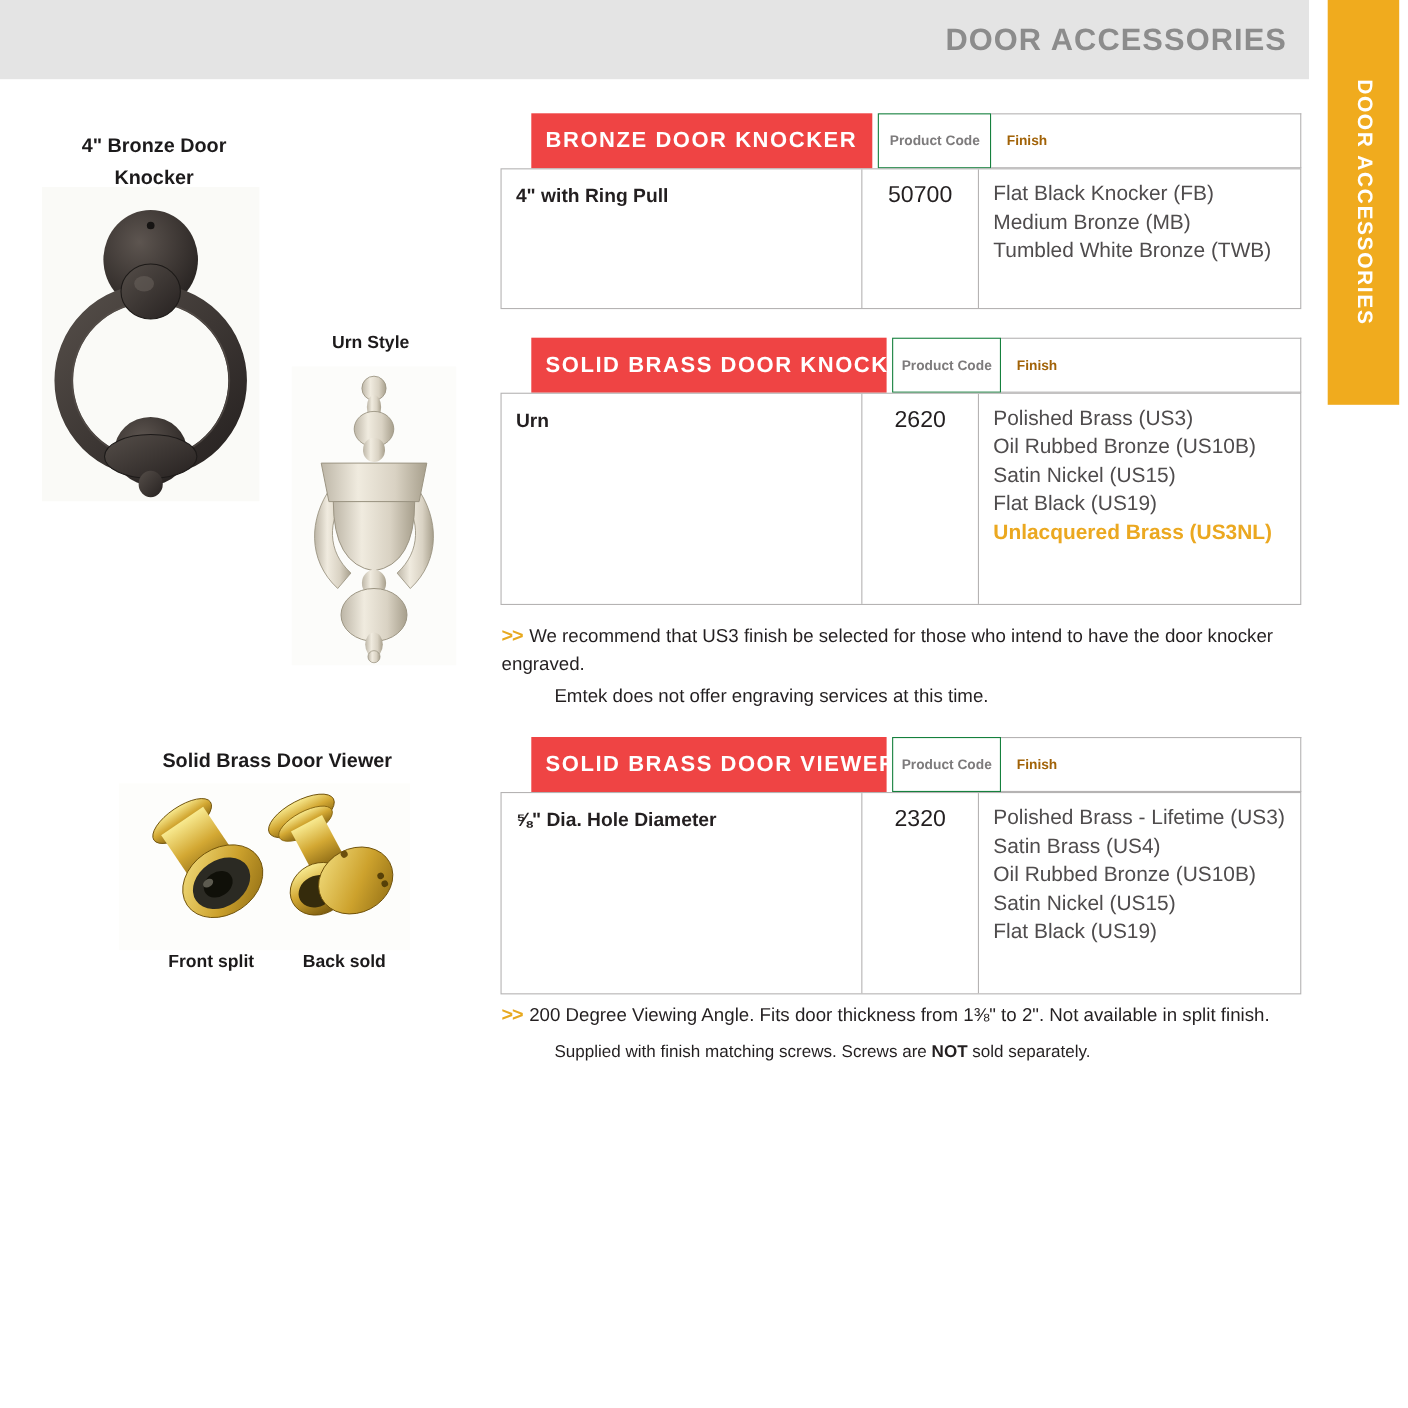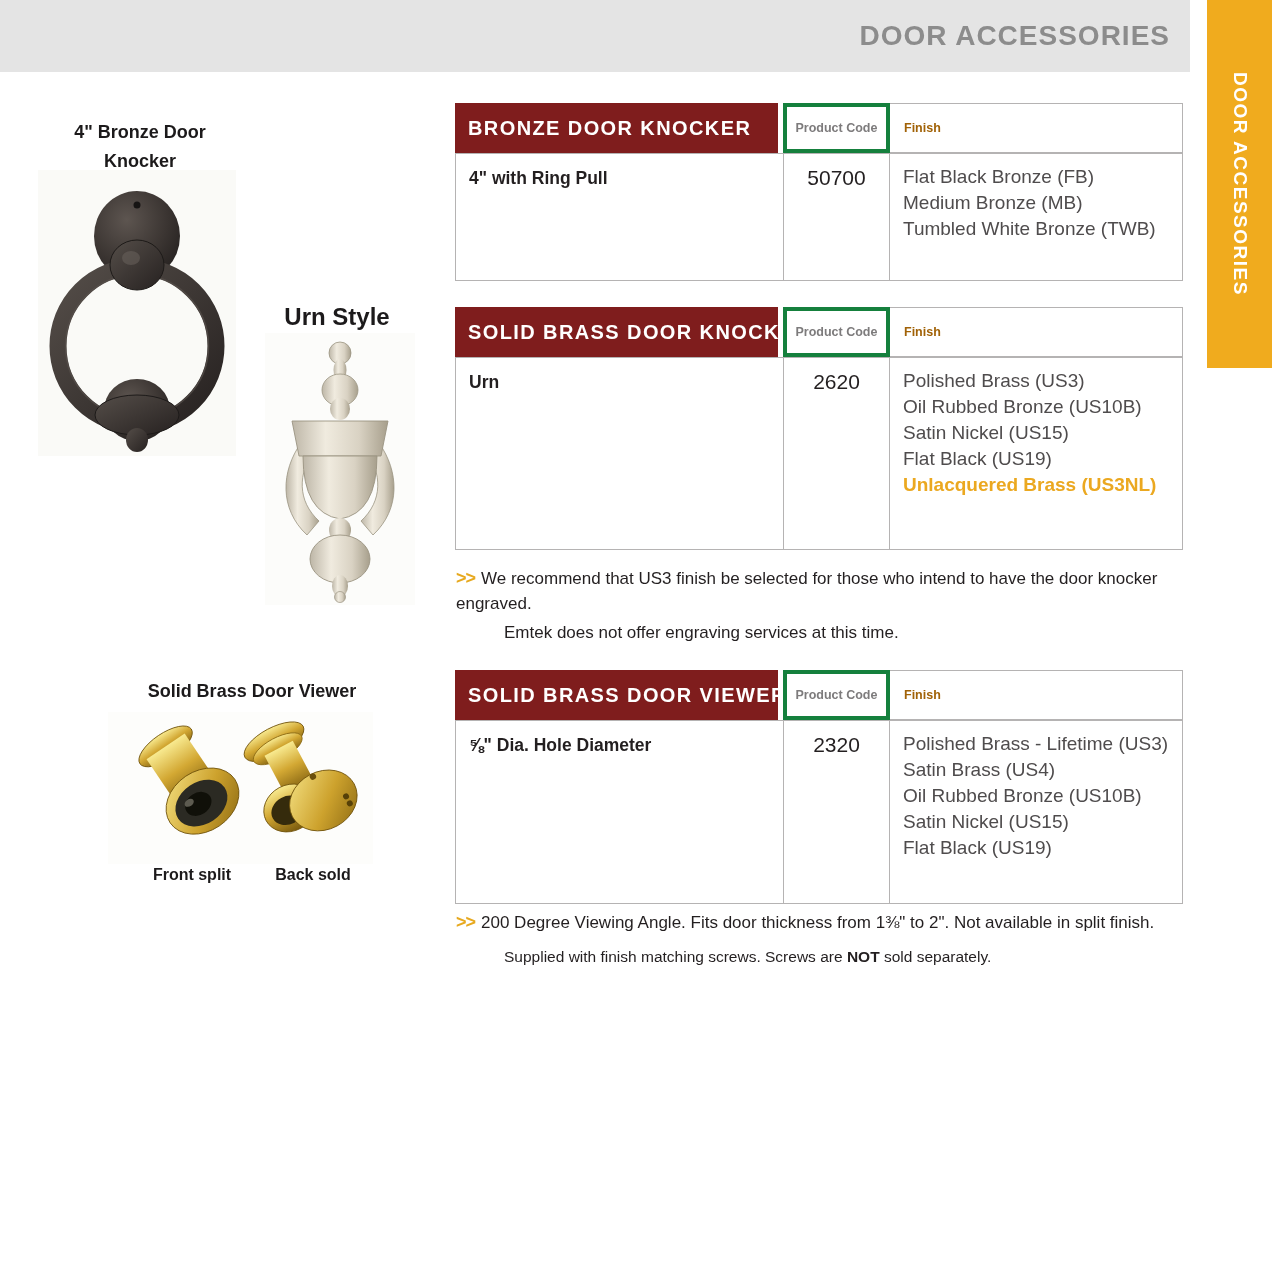--- a/index.html
+++ b/index.html
@@ -29,46 +29,46 @@
   }
   .side-tab-label {
     writing-mode:vertical-rl; margin-top:72px;
     color:#ffffff; font-weight:bold; font-size:19px; letter-spacing:1.5px;
     white-space:nowrap;
   }
 
   
   .product-label { position:absolute; font-weight:bold; color:#1c1a1b; text-align:center; }
   .lbl-bronze { left:30px; top:118px; width:220px; font-size:18px; line-height:29px; }
-  .lbl-urn    { left:267px; top:303px; width:140px; font-size:24px; }
+  .lbl-urn    { left:267px; top:303px; width:140px; font-size:16px; }
   .lbl-viewer { left:97px; top:681px; width:310px; font-size:18px; }
   .caption { position:absolute; top:866px; width:110px; text-align:center; font-weight:bold; font-size:16px; color:#1c1a1b; }
   .cap-front { left:137px; }
   .cap-back  { left:258px; }
 
   .photo { position:absolute; }
   .photo svg { display:block; width:100%; height:100%; }
   .ph-knocker { left:38px;  top:170px; width:198px; height:286px; }
   .ph-urn     { left:265px; top:333px; width:150px; height:272px; }
   .ph-viewer  { left:108px; top:712px; width:265px; height:152px; }
 
   
   .tbl { position:absolute; left:455px; width:728px; display:flex; flex-direction:column; }
   .tbl-1 { top:103px; height:178px; }
   .tbl-2 { top:307px; height:243px; }
   .tbl-3 { top:670px; height:234px; }
 
   .hrow { display:flex; height:50px; flex:0 0 50px; }
   .title-block {
-    width:323px; margin-right:5px; background:#7f1d1d; color:#ffffff;
+    width:323px; margin-right:5px; background:#ef4444; color:#ffffff;
     display:flex; align-items:center; padding-left:13px;
-    font-size:20px; font-weight:bold; letter-spacing:1.4px; white-space:nowrap;
+    font-size:20px; font-weight:bold; letter-spacing:1.4px; white-space:nowrap;margin-left:28px;
   }
   .hcode {
-    width:107px; border:4px solid #15803d;
+    width:107px; border:1px solid #15803d;
     display:flex; align-items:center; justify-content:center;
     font-size:12.5px; font-weight:bold; color:#7d7b7c;
   }
   .hfinish {
     width:293px; border:1px solid #b5b3b3; border-left:none;
     display:flex; align-items:center; padding-left:14px;
     font-size:12.5px; font-weight:bold; color:#a16207;
   }
 
   .brow { display:flex; flex:1; border:1px solid #b5b3b3; border-top:none; }
@@ -206,21 +206,21 @@
   <div class="tbl tbl-1">
     <div class="hrow">
       <div class="title-block">BRONZE DOOR KNOCKER</div>
       <div class="hcode">Product Code</div>
       <div class="hfinish">Finish</div>
     </div>
     <div class="brow brow-line">
       <div class="bname">4" with Ring Pull</div>
       <div class="bcode">50700</div>
       <div class="bfinish">
-        <div class="finish-line">Flat Black Bronze (FB)</div>
+        <div class="finish-line">Flat Black Knocker (FB)</div>
         <div class="finish-line">Medium Bronze (MB)</div>
         <div class="finish-line">Tumbled White Bronze (TWB)</div>
       </div>
     </div>
   </div>
 
   <div class="tbl tbl-2">
     <div class="hrow">
       <div class="title-block">SOLID BRASS DOOR KNOCKER</div>
       <div class="hcode">Product Code</div>

